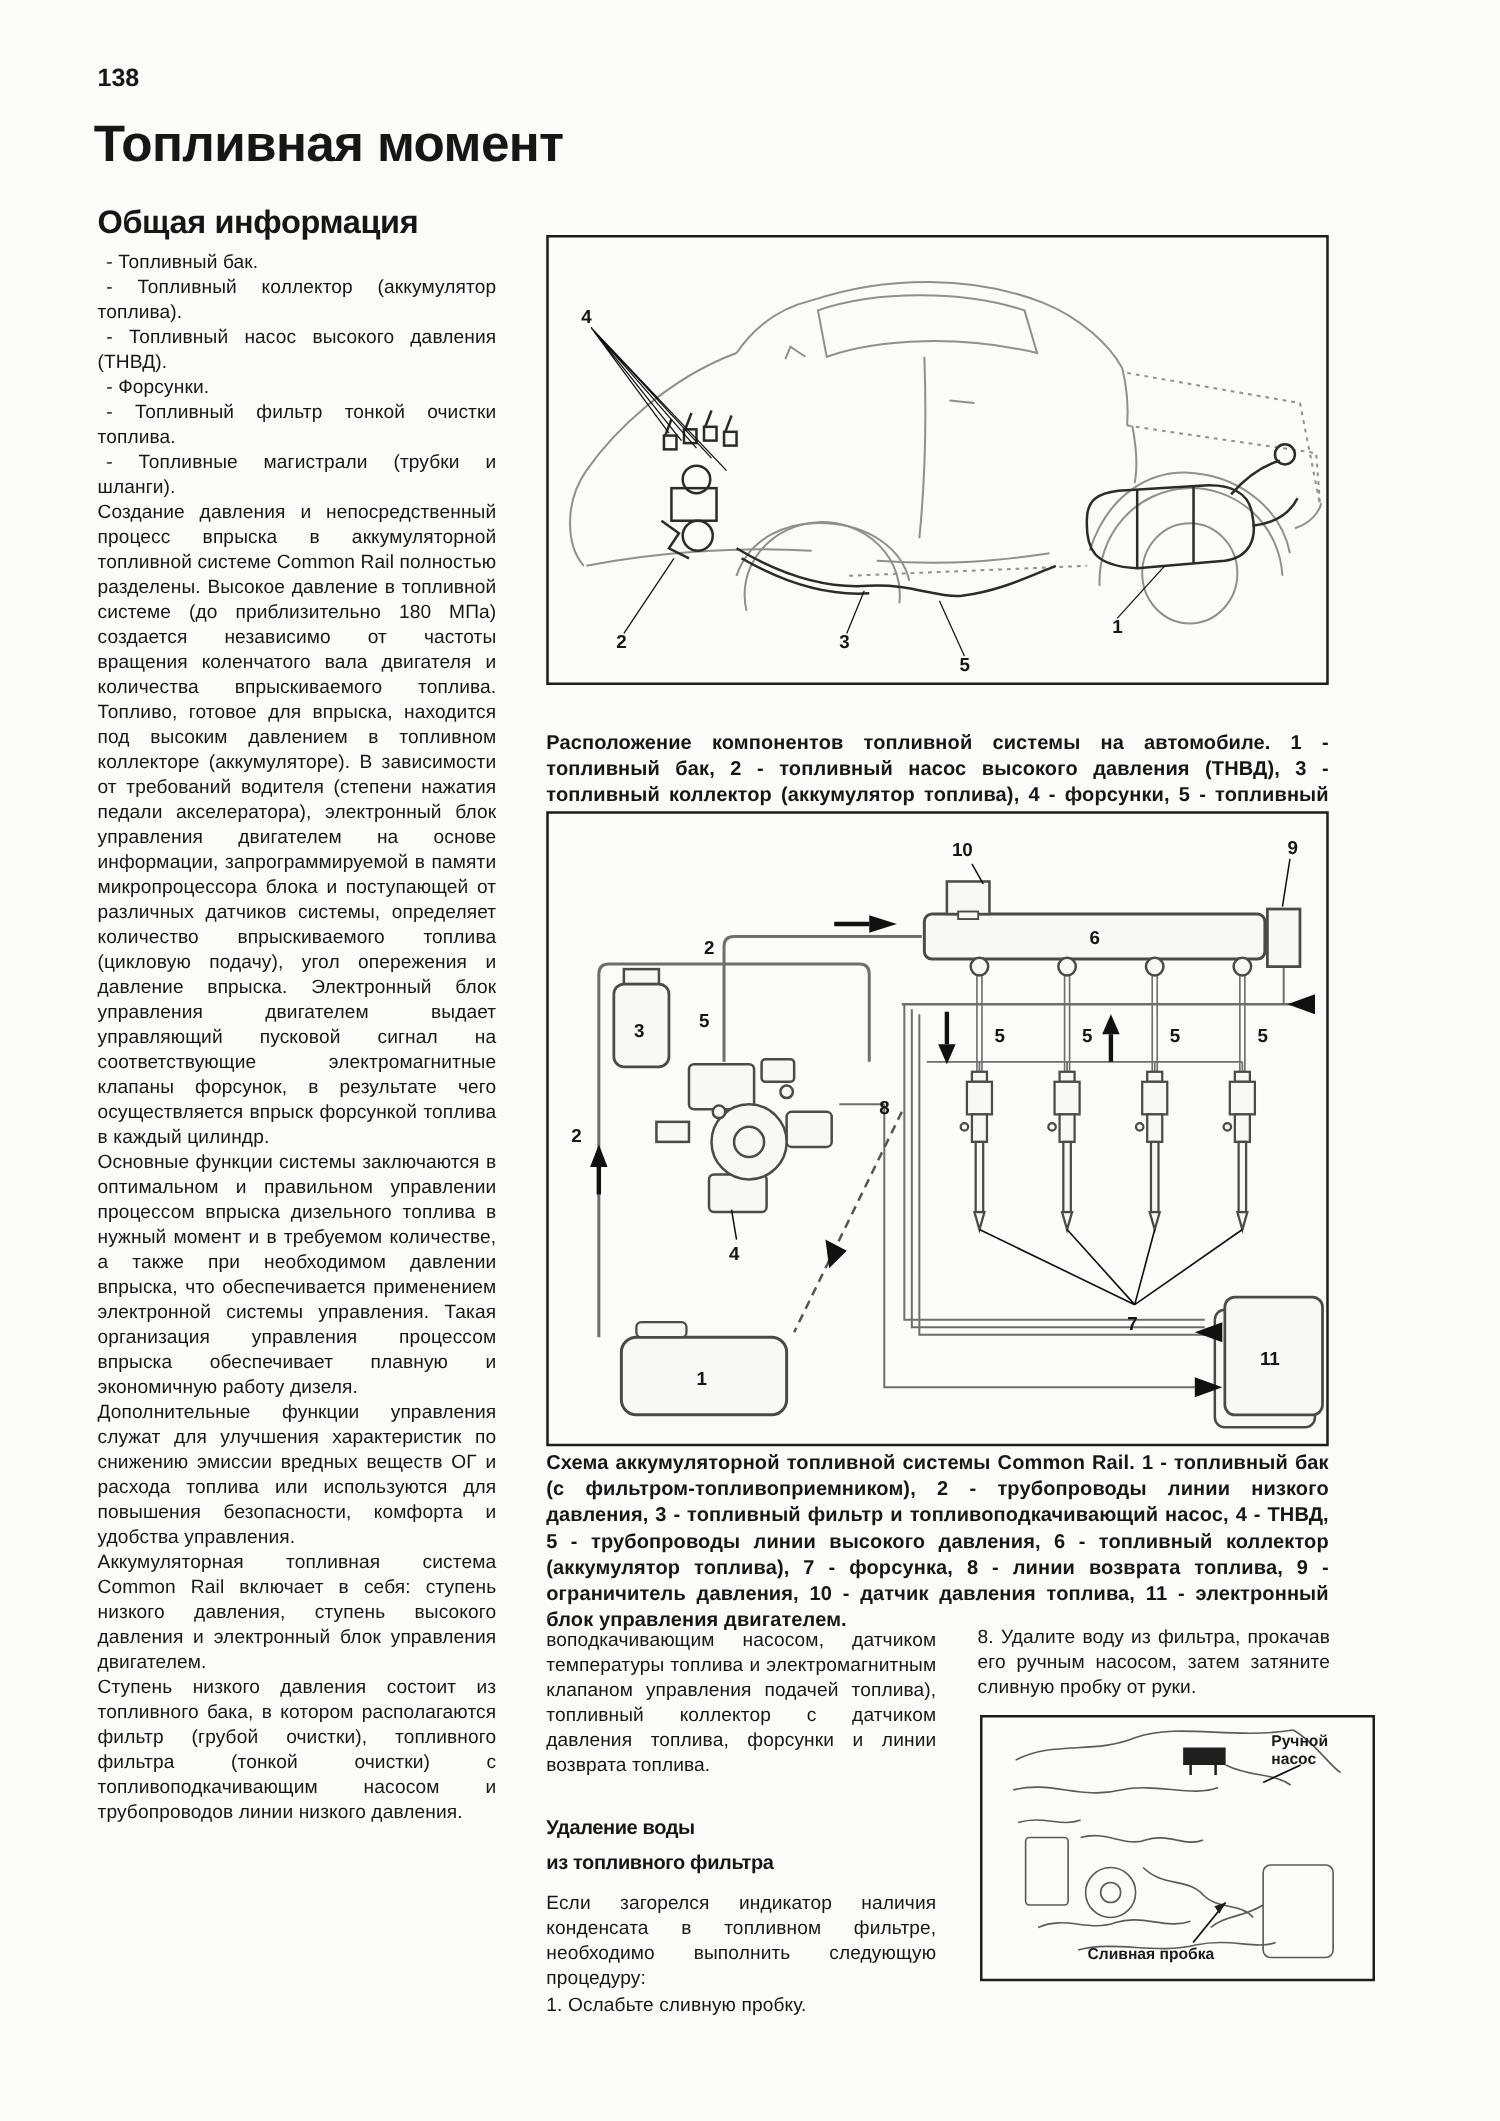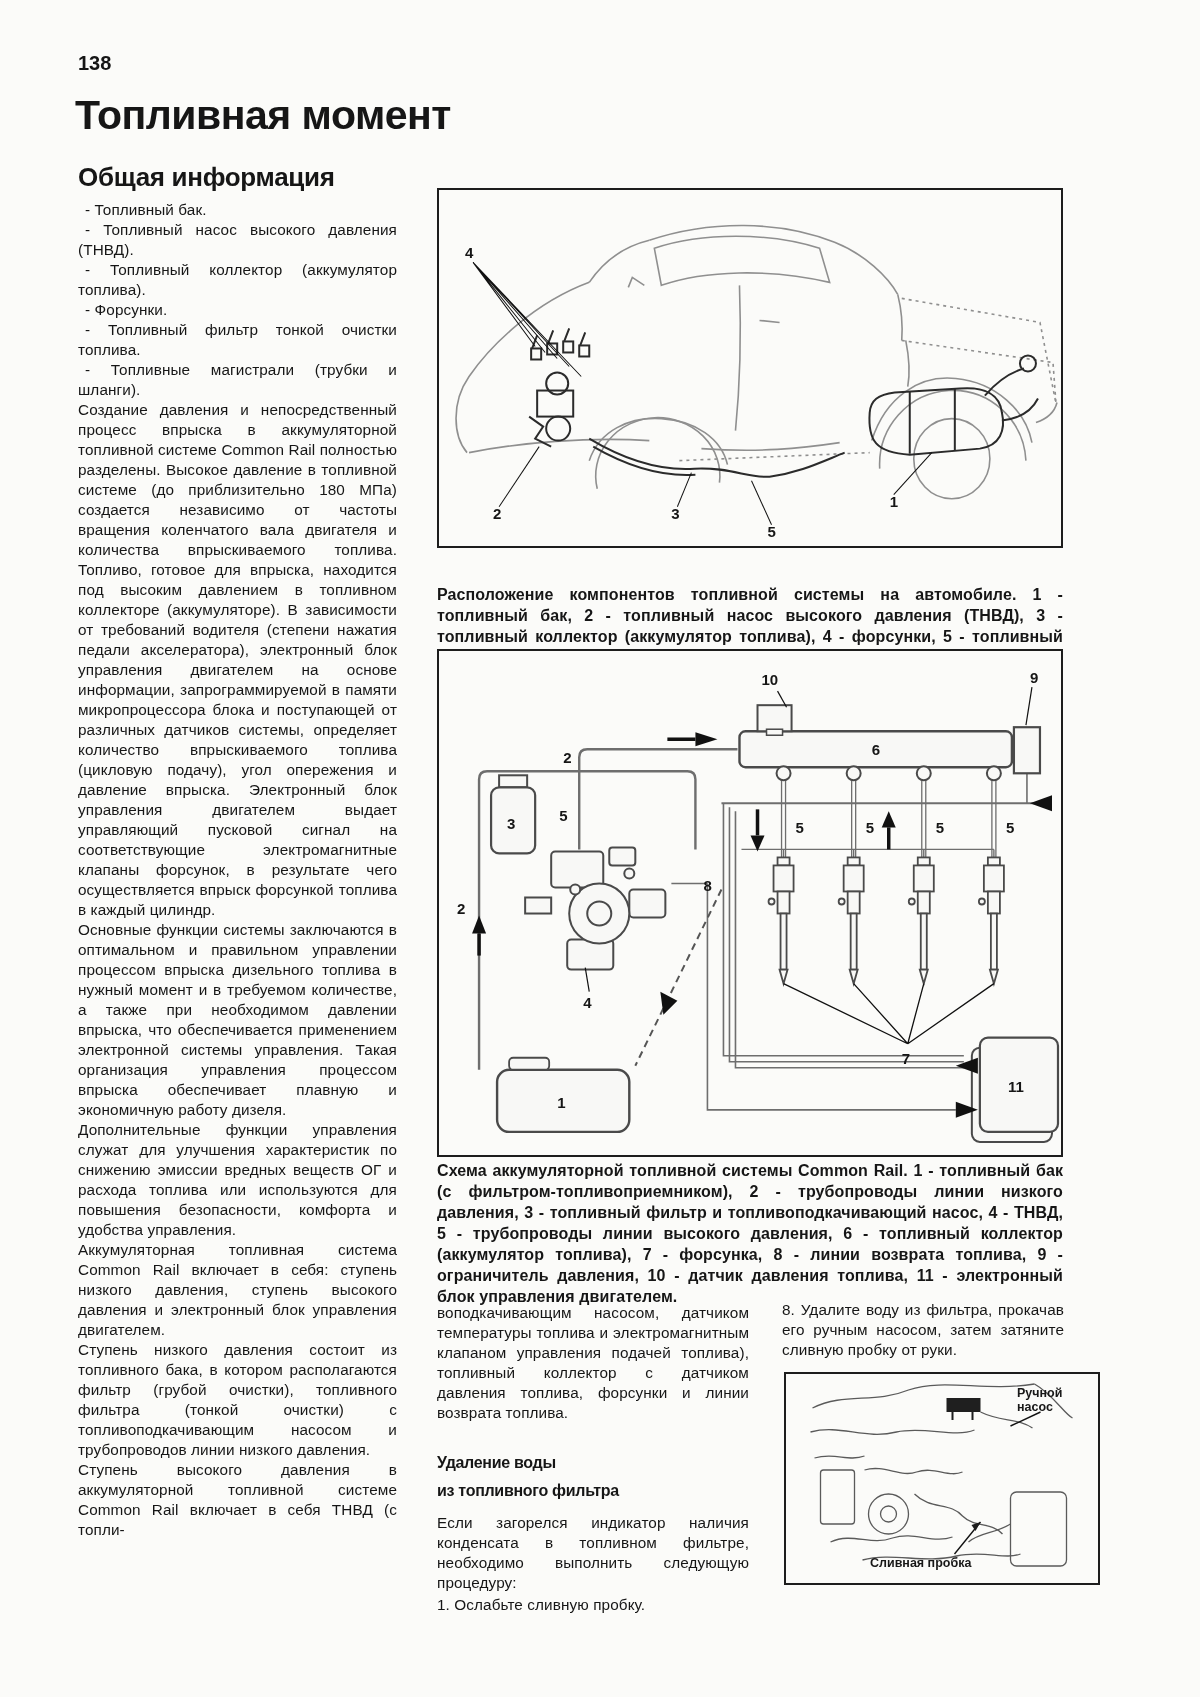--- a/index.html
+++ b/index.html
@@ -52,31 +52,30 @@
 <body>
 
 <div class="page">
 
   <div class="pagenum">138</div>
   <h1 class="title">Топливная момент</h1>
 
   <div class="leftcol">
     <h2 class="sec">Общая информация</h2>
     <div class="li">- Топливный бак.</div>
+    <div class="li">- Топливный коллектор (аккумулятор топлива).</div>
     <div class="li">- Топливный насос высокого давления (ТНВД).</div>
-    <div class="li">- Топливный коллектор (аккумулятор топлива).</div>
     <div class="li">- Форсунки.</div>
     <div class="li">- Топливный фильтр тонкой очистки топлива.</div>
     <div class="li">- Топливные магистрали (трубки и шланги).</div>
     <p class="body">Создание давления и непосредственный процесс впрыска в аккумуляторной топливной системе Common Rail полностью разделены. Высокое давление в топливной системе (до приблизительно 180 МПа) создается независимо от частоты вращения коленчатого вала двигателя и количества впрыскиваемого топлива. Топливо, готовое для впрыска, находится под высоким давлением в топливном коллекторе (аккумуляторе). В зависимости от требований водителя (степени нажатия педали акселератора), электронный блок управления двигателем на основе информации, запрограммируемой в памяти микропроцессора блока и поступающей от различных датчиков системы, определяет количество впрыскиваемого топлива (цикловую подачу), угол опережения и давление впрыска. Электронный блок управления двигателем выдает управляющий пусковой сигнал на соответствующие электромагнитные клапаны форсунок, в результате чего осуществляется впрыск форсункой топлива в каждый цилиндр.</p>
     <p class="body">Основные функции системы заключаются в оптимальном и правильном управлении процессом впрыска дизельного топлива в нужный момент и в требуемом количестве, а также при необходимом давлении впрыска, что обеспечивается применением электронной системы управления. Такая организация управления процессом впрыска обеспечивает плавную и экономичную работу дизеля.</p>
     <p class="body">Дополнительные функции управления служат для улучшения характеристик по снижению эмиссии вредных веществ ОГ и расхода топлива или используются для повышения безопасности, комфорта и удобства управления.</p>
     <p class="body">Аккумуляторная топливная система Common Rail включает в себя: ступень низкого давления, ступень высокого давления и электронный блок управления двигателем.</p>
     <p class="body">Ступень низкого давления состоит из топливного бака, в котором располагаются фильтр (грубой очистки), топливного фильтра (тонкой очистки) с топливоподкачивающим насосом и трубопроводов линии низкого давления.</p>
-    <p class="body">Ступень высокого давления в аккумуляторной топливной системе Common Rail включает в себя ТНВД (с топли-</p>
   </div>
 
   <div class="fig fig-car">
     <svg viewBox="0 0 621 355">
 
       <path class="carbody" d="M28,262 C14,246 12,212 30,186 C52,154 96,112 150,92"></path>
       <path class="carbody" d="M150,92 C165,70 185,56 210,50"></path>
       <path class="carbody" d="M210,50 C270,30 340,30 395,52 C425,64 448,86 458,104"></path>
       <path class="carbody" d="M458,104 C462,120 463,136 462,150"></path>
       <path class="carbody" stroke-dasharray="3,4" d="M462,108 L600,132 L616,213"></path>

